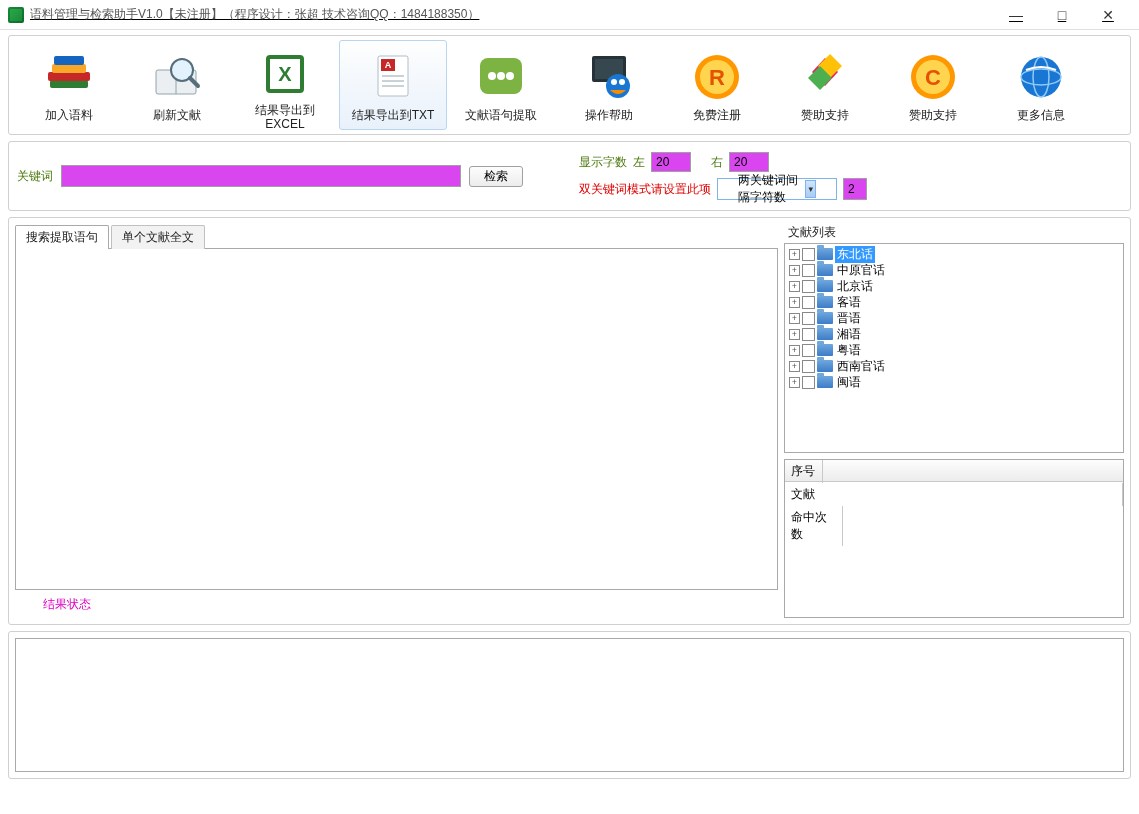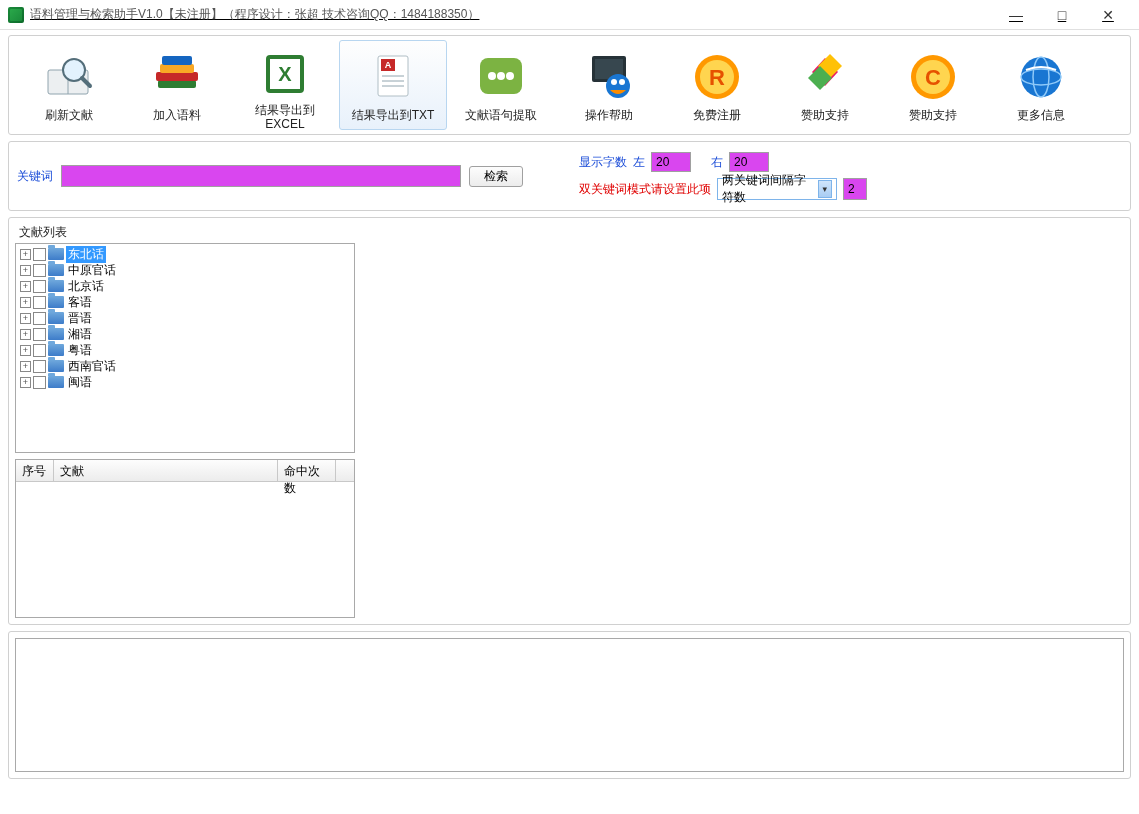--- a/index.html
+++ b/index.html
@@ -10,48 +10,48 @@
 .title-text { color: #555; font-size: 12px; flex: 1; }
 .win-controls { display: flex; }
 .win-btn { width: 46px; height: 30px; display: flex; align-items: center; justify-content: center; font-size: 14px; color: #333; cursor: default; }
 .toolbar-wrap { margin: 5px 8px 0 8px; border: 1px solid #d0d0d0; border-radius: 3px; background: #fff; padding: 4px 6px; }
 .toolbar { display: flex; }
 .tool-btn { width: 108px; height: 90px; display: flex; flex-direction: column; align-items: center; justify-content: flex-start; padding-top: 8px; border: 1px solid transparent; border-radius: 3px; gap: 4px; }
 .tool-btn.hover { border: 1px solid #b8d6f0; background: linear-gradient(#fefefe,#e8f1fb); }
 .tool-icon { width: 55px; height: 55px; display: flex; align-items: center; justify-content: center; }
 .tool-label { font-size: 12px; color: #222; text-align: center; line-height: 1.2; }
 .search-wrap { margin: 6px 8px 0 8px; border: 1px solid #d0d0d0; border-radius: 3px; background: #fff; padding: 10px 8px; display: flex; align-items: center; gap: 8px; }
-.lbl { color: #1d4ed8; }
+.lbl { color: #4d7c0f; }
 .txt { border: 1px solid #a0a0a0; background: #d946ef; height: 22px; padding: 0 4px; font-size: 12px; }
 .kw-input { width: 400px; }
 .btn { border: 1px solid #a0a0a0; background: linear-gradient(#fdfdfd,#ececec); height: 21px; padding: 0 14px; border-radius: 3px; font-size: 12px; }
 .red { color: #e00000; }
 .small-input { width: 40px; text-align: left; height: 20px; }
-.combo { border: 1px solid #7eb4ea; background: #fff; height: 22px; width: 120px; display: flex; align-items: center; padding: 0 4px; justify-content: space-between; }
+.combo { border: 1px solid #7eb4ea; background: #fff; height: 22px; width: 120px; display: flex; align-items: center; padding: 0 20px; justify-content: space-between; }
 .combo-arrow { width: 16px; height: 18px; background: linear-gradient(#cfe5fb,#a8cdf3); border: 1px solid #7eb4ea; display: flex; align-items: center; justify-content: center; font-size: 9px; color: #333; }
 .main-wrap { margin: 6px 8px 0 8px; border: 1px solid #d0d0d0; border-radius: 3px; background: #fff; padding: 6px; height: 408px; display: flex; gap: 6px; }
 .left-col { flex: 1; display: flex; flex-direction: column; }
 .tabs { display: flex; height: 24px; position: relative; top: 1px; z-index: 2; }
 .tab { border: 1px solid #a9a9a9; border-bottom: none; background: #fff; padding: 3px 10px; margin-right: 2px; border-radius: 2px 2px 0 0; font-size: 12px; color: #222; }
 .tab.inactive { background: #f2f2f2; border-color: #c0c0c0; }
 .result-box { border: 1px solid #a9a9a9; flex: 1; background: #fff; }
 .status-row { height: 28px; display: flex; align-items: center; padding-left: 28px; }
 .magenta { color: #e000c0; }
 .right-col { width: 340px; display: flex; flex-direction: column; }
 .tree-label { color: #222; margin-bottom: 2px; margin-left: 4px; }
 .tree-box { border: 1px solid #a9a9a9; background: #fff; height: 210px; overflow: auto; padding: 2px; }
 .tree-item { display: flex; align-items: center; height: 16px; gap: 2px; padding-left: 2px; }
 .expander { width: 11px; height: 11px; border: 1px solid #888; display: flex; align-items: center; justify-content: center; font-size: 9px; line-height: 1; color: #555; background: #fff; }
 .checkbox { width: 13px; height: 13px; border: 1px solid #888; background: #fff; }
 .folder-icon { width: 16px; height: 12px; background: linear-gradient(#6fa8dc,#3d7cc9); border-radius: 1px; position: relative; }
 .folder-icon::before { content: ""; position: absolute; top: -3px; left: 0; width: 7px; height: 3px; background: #6fa8dc; border-radius: 1px 1px 0 0; }
 .tree-text { padding: 0 2px; }
 .tree-text.selected { background: #3399ff; color: #fff; }
 .grid-box { border: 1px solid #a9a9a9; background: #fff; margin-top: 6px; flex: 1; display: flex; flex-direction: column; }
-.grid-header { display: flex; background: linear-gradient(#fdfdfd,#ececec); border-bottom: 1px solid #c8c8c8; height: 22px; }
+.grid-header { display: flex; background: linear-gradient(#fdfdfd,#ececec); border-bottom: 1px solid #c8c8c8; height: 22px; flex-direction: column; }
 .gh { border-right: 1px solid #c8c8c8; padding: 3px 6px; font-size: 12px; }
 .gh1 { width: 38px; } .gh2 { flex: 1; } .gh3 { width: 58px; } .gh4 { width: 18px; border-right: none; }
 .bottom-wrap { margin: 6px 8px 0 8px; border: 1px solid #d0d0d0; border-radius: 3px; background: #fff; height: 148px; padding: 6px; }
 .bottom-inner { border: 1px solid #a9a9a9; width: 100%; height: 100%; background: #fff; }
 .search-right { display: flex; flex-direction: column; gap: 6px; }
 .sr-row { display: flex; align-items: center; gap: 6px; }
 svg { display: block; }
 </style>
 </head>
 <body>
@@ -65,41 +65,41 @@
     <div class="win-btn close">✕</div>
   </div>
 </div>
 
 <div class="toolbar-wrap">
   <div class="toolbar">
 
     <div class="tool-btn">
       <div class="tool-icon">
         <svg width="55" height="50" viewBox="0 0 55 50">
-            <rect x="6" y="18" width="40" height="24" rx="2" fill="#eceff1" stroke="#90a4ae"></rect>
-            <line x1="26" y1="18" x2="26" y2="42" stroke="#90a4ae"></line>
-            <circle cx="32" cy="18" r="11" fill="#e3f2fd" stroke="#546e7a" stroke-width="2"></circle>
-            <line x1="40" y1="26" x2="48" y2="34" stroke="#546e7a" stroke-width="4" stroke-linecap="round"></line>
-          </svg>
-      </div>
-      <div class="tool-label">刷新文献</div>
-    </div>
-
-    <div class="tool-btn">
-      <div class="tool-icon">
-        <svg width="55" height="50" viewBox="0 0 55 50">
             <g>
               <rect x="8" y="28" width="38" height="8" rx="2" fill="#2e7d32"></rect>
               <rect x="6" y="20" width="42" height="9" rx="2" fill="#c62828"></rect>
               <rect x="10" y="12" width="34" height="9" rx="2" fill="#f9a825"></rect>
               <rect x="12" y="4" width="30" height="9" rx="2" fill="#1565c0"></rect>
             </g>
           </svg>
       </div>
       <div class="tool-label">加入语料</div>
+    </div>
+
+    <div class="tool-btn">
+      <div class="tool-icon">
+        <svg width="55" height="50" viewBox="0 0 55 50">
+            <rect x="6" y="18" width="40" height="24" rx="2" fill="#eceff1" stroke="#90a4ae"></rect>
+            <line x1="26" y1="18" x2="26" y2="42" stroke="#90a4ae"></line>
+            <circle cx="32" cy="18" r="11" fill="#e3f2fd" stroke="#546e7a" stroke-width="2"></circle>
+            <line x1="40" y1="26" x2="48" y2="34" stroke="#546e7a" stroke-width="4" stroke-linecap="round"></line>
+          </svg>
+      </div>
+      <div class="tool-label">刷新文献</div>
     </div>
 
     <div class="tool-btn">
       <div class="tool-icon">
         <svg width="55" height="50" viewBox="0 0 55 50">
             <rect x="8" y="6" width="38" height="38" rx="4" fill="#2e7d32"></rect>
             <rect x="12" y="10" width="30" height="30" fill="#fff"></rect>
             <text x="27" y="32" text-anchor="middle" font-size="20" font-weight="bold" fill="#2e7d32">X</text>
           </svg>
       </div>
@@ -214,20 +214,30 @@
       <div class="combo">
         <span>两关键词间隔字符数</span>
         <span class="combo-arrow">▾</span>
       </div>
       <input class="txt" style="width: 24px; height: 22px;" value="2">
     </div>
   </div>
 </div>
 
 <div class="main-wrap">
+  <div class="left-col">
+    <div class="tabs">
+      <div class="tab">搜索提取语句</div>
+      <div class="tab inactive">单个文献全文</div>
+    </div>
+    <div class="result-box"></div>
+    <div class="status-row">
+      <span class="magenta">结果状态</span>
+    </div>
+  </div>
   <div class="right-col">
     <div class="tree-label">文献列表</div>
     <div class="tree-box">
       <div class="tree-item">
           <div class="expander">+</div>
           <div class="checkbox"></div>
           <div class="folder-icon"></div>
           <span class="tree-text selected">东北话</span>
         </div>
       <div class="tree-item">

